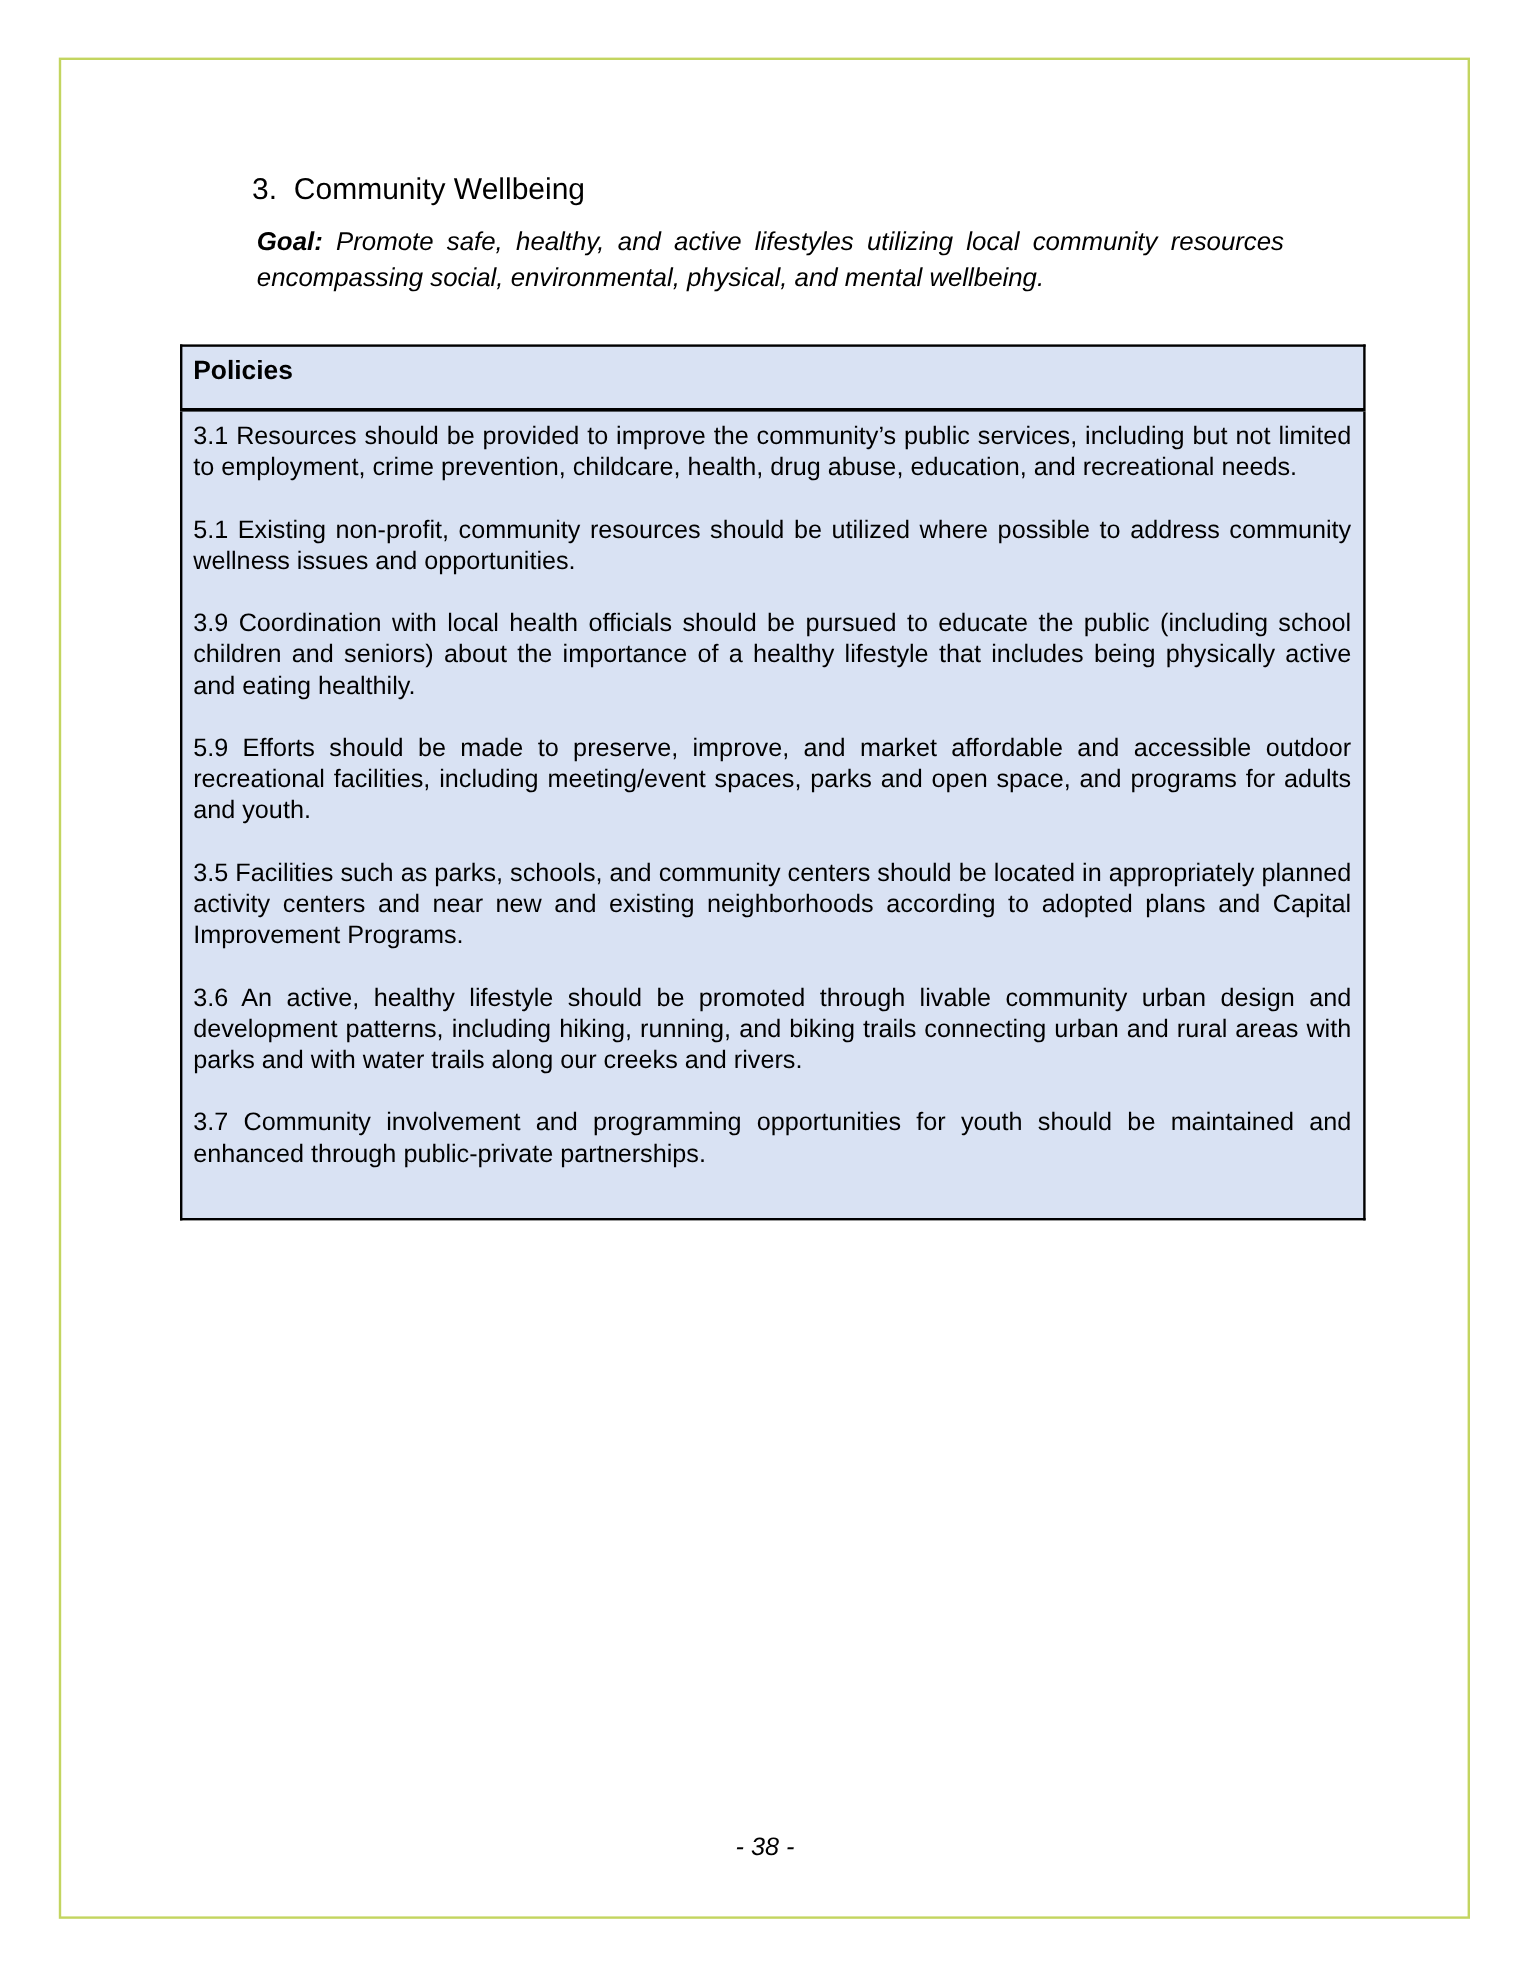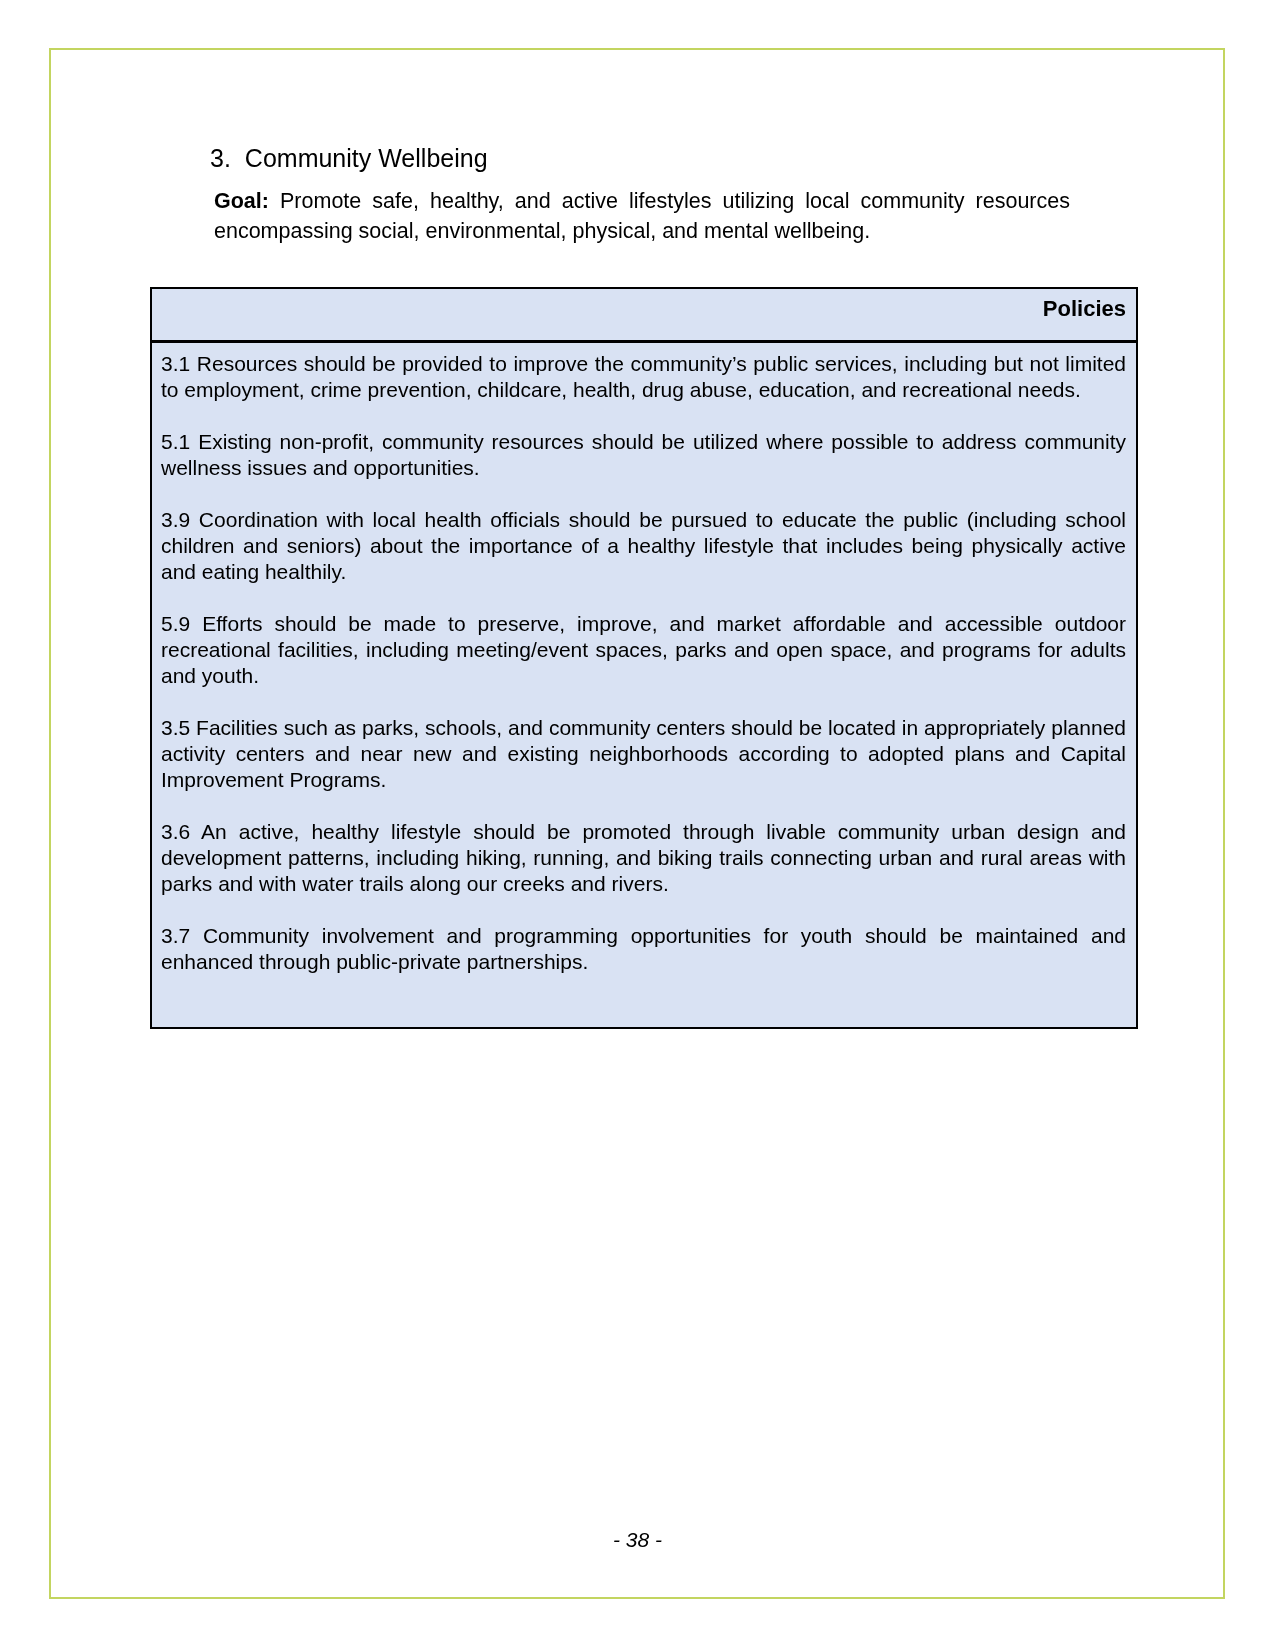--- a/index.html
+++ b/index.html
@@ -40,49 +40,50 @@
   }
   .goal {
     position: absolute;
     left: 214px;
     top: 186px;
     width: 856px;
     margin: 0;
     font-size: 21.5px;
     line-height: 30px;
     text-align: justify;
+    font-style: italic;
   }
   .policies-table {
     position: absolute;
     left: 150px;
     top: 287px;
     width: 988px;
     border-collapse: collapse;
     table-layout: fixed;
   }
   .policies-table th,
   .policies-table td {
     background: var(--table-fill, #D9E2F3);
     border: 2px solid var(--table-border, #000000);
     box-sizing: border-box;
   }
   .policies-table th {
-    text-align: right;
+    text-align: left;
     vertical-align: top;
     font-size: 22px;
     line-height: 26px;
-    padding: 7px 10px 18px 20px;
+    padding: 7px 10px 18px 9px;
     border-bottom: 3px solid var(--table-border, #000000);
   }
   .policies-table td {
     vertical-align: top;
     font-size: 21px;
     line-height: 26px;
     text-align: justify;
-    padding: 8px 10px 40px 9px;
+    padding: 8px 10px 28px 9px;
   }
   .policies-table td p {
     margin: 0 0 26px 0;
   }
   .policies-table td p:last-child {
     margin-bottom: 12px;
   }
   .page-number {
     position: absolute;
     left: 0;

